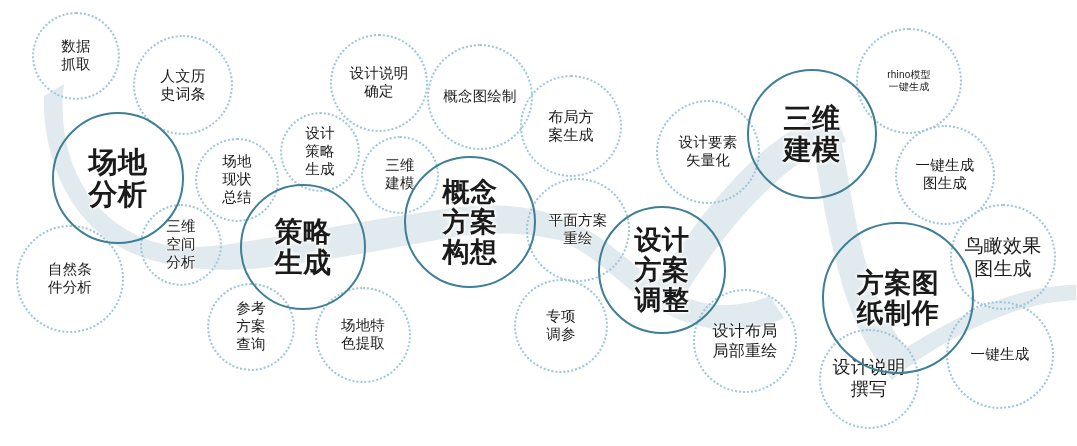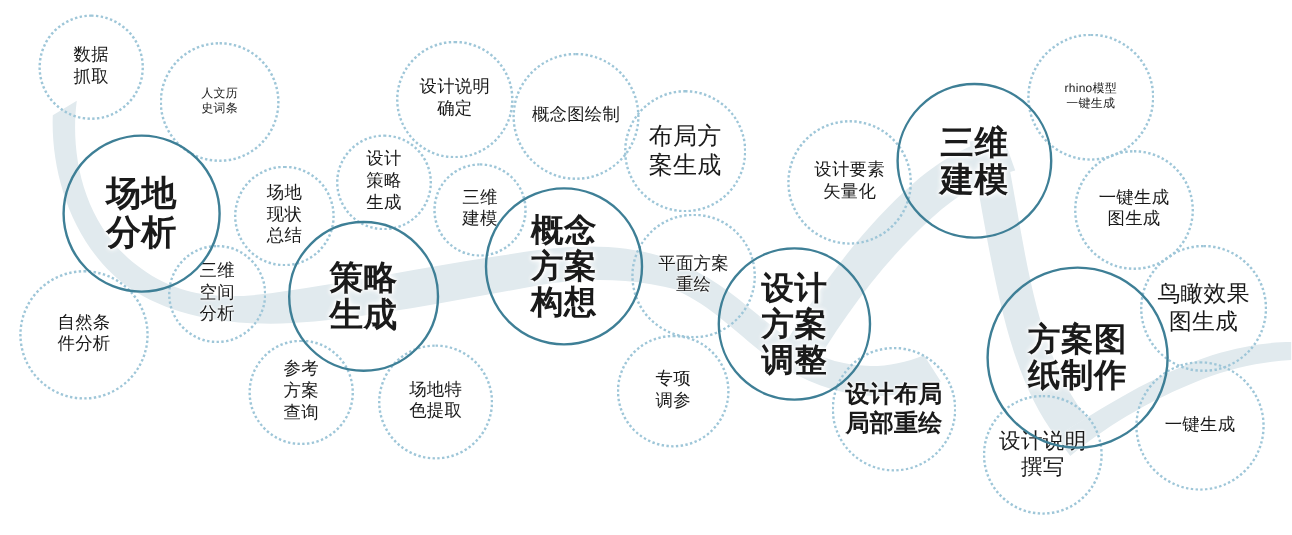--- a/index.html
+++ b/index.html
@@ -126,21 +126,21 @@
                Z"></path>
     </g>
   </svg>
 
   <div id="nodes">
       <div class="node node-sub" style="left: 32px; top: 12px; width: 88px; height: 88px;">
         <span class="node-label" style="font-size: 14.5px;">数据
 抓取</span>
       </div>
       <div class="node node-sub" style="left: 133px; top: 35px; width: 100px; height: 100px;">
-        <span class="node-label" style="font-size: 10px;">人文历
+        <span class="node-label" style="font-size: 15px;">人文历
 史词条</span>
       </div>
       <div class="node node-sub" style="left: 16px; top: 225px; width: 108px; height: 108px;">
         <span class="node-label" style="font-size: 14.5px;">自然条
 件分析</span>
       </div>
       <div class="node node-sub" style="left: 140px; top: 204px; width: 82px; height: 82px;">
         <span class="node-label" style="font-size: 14.5px;">三维
 空间
 分析</span>
@@ -169,37 +169,37 @@
 确定</span>
       </div>
       <div class="node node-sub" style="left: 427px; top: 44px; width: 106px; height: 106px;">
         <span class="node-label" style="font-size: 14.5px;">概念图绘制</span>
       </div>
       <div class="node node-sub" style="left: 361px; top: 136px; width: 78px; height: 78px;">
         <span class="node-label" style="font-size: 14.5px;">三维
 建模</span>
       </div>
       <div class="node node-sub" style="left: 520px; top: 75px; width: 102px; height: 102px;">
-        <span class="node-label" style="font-size: 20px;">布局方
+        <span class="node-label" style="font-size: 15px;">布局方
 案生成</span>
       </div>
       <div class="node node-sub" style="left: 526px; top: 178px; width: 104px; height: 104px;">
         <span class="node-label" style="font-size: 14.5px;">平面方案
 重绘</span>
       </div>
       <div class="node node-sub" style="left: 514px; top: 279px; width: 94px; height: 94px;">
         <span class="node-label" style="font-size: 14.5px;">专项
 调参</span>
       </div>
       <div class="node node-sub" style="left: 656px; top: 100px; width: 104px; height: 104px;">
         <span class="node-label" style="font-size: 14.5px;">设计要素
 矢量化</span>
       </div>
       <div class="node node-sub" style="left: 693px; top: 289px; width: 104px; height: 104px;">
-        <span class="node-label" style="font-size: 20px; font-weight: bold;">设计布局
+        <span class="node-label" style="font-size: 16px;">设计布局
 局部重绘</span>
       </div>
       <div class="node node-sub" style="left: 856px; top: 28px; width: 106px; height: 106px;">
         <span class="node-label" style="font-size: 10px;">rhino模型
 一键生成</span>
       </div>
       <div class="node node-sub" style="left: 895px; top: 125px; width: 100px; height: 100px;">
         <span class="node-label" style="font-size: 14.5px;">一键生成
 图生成</span>
       </div>

